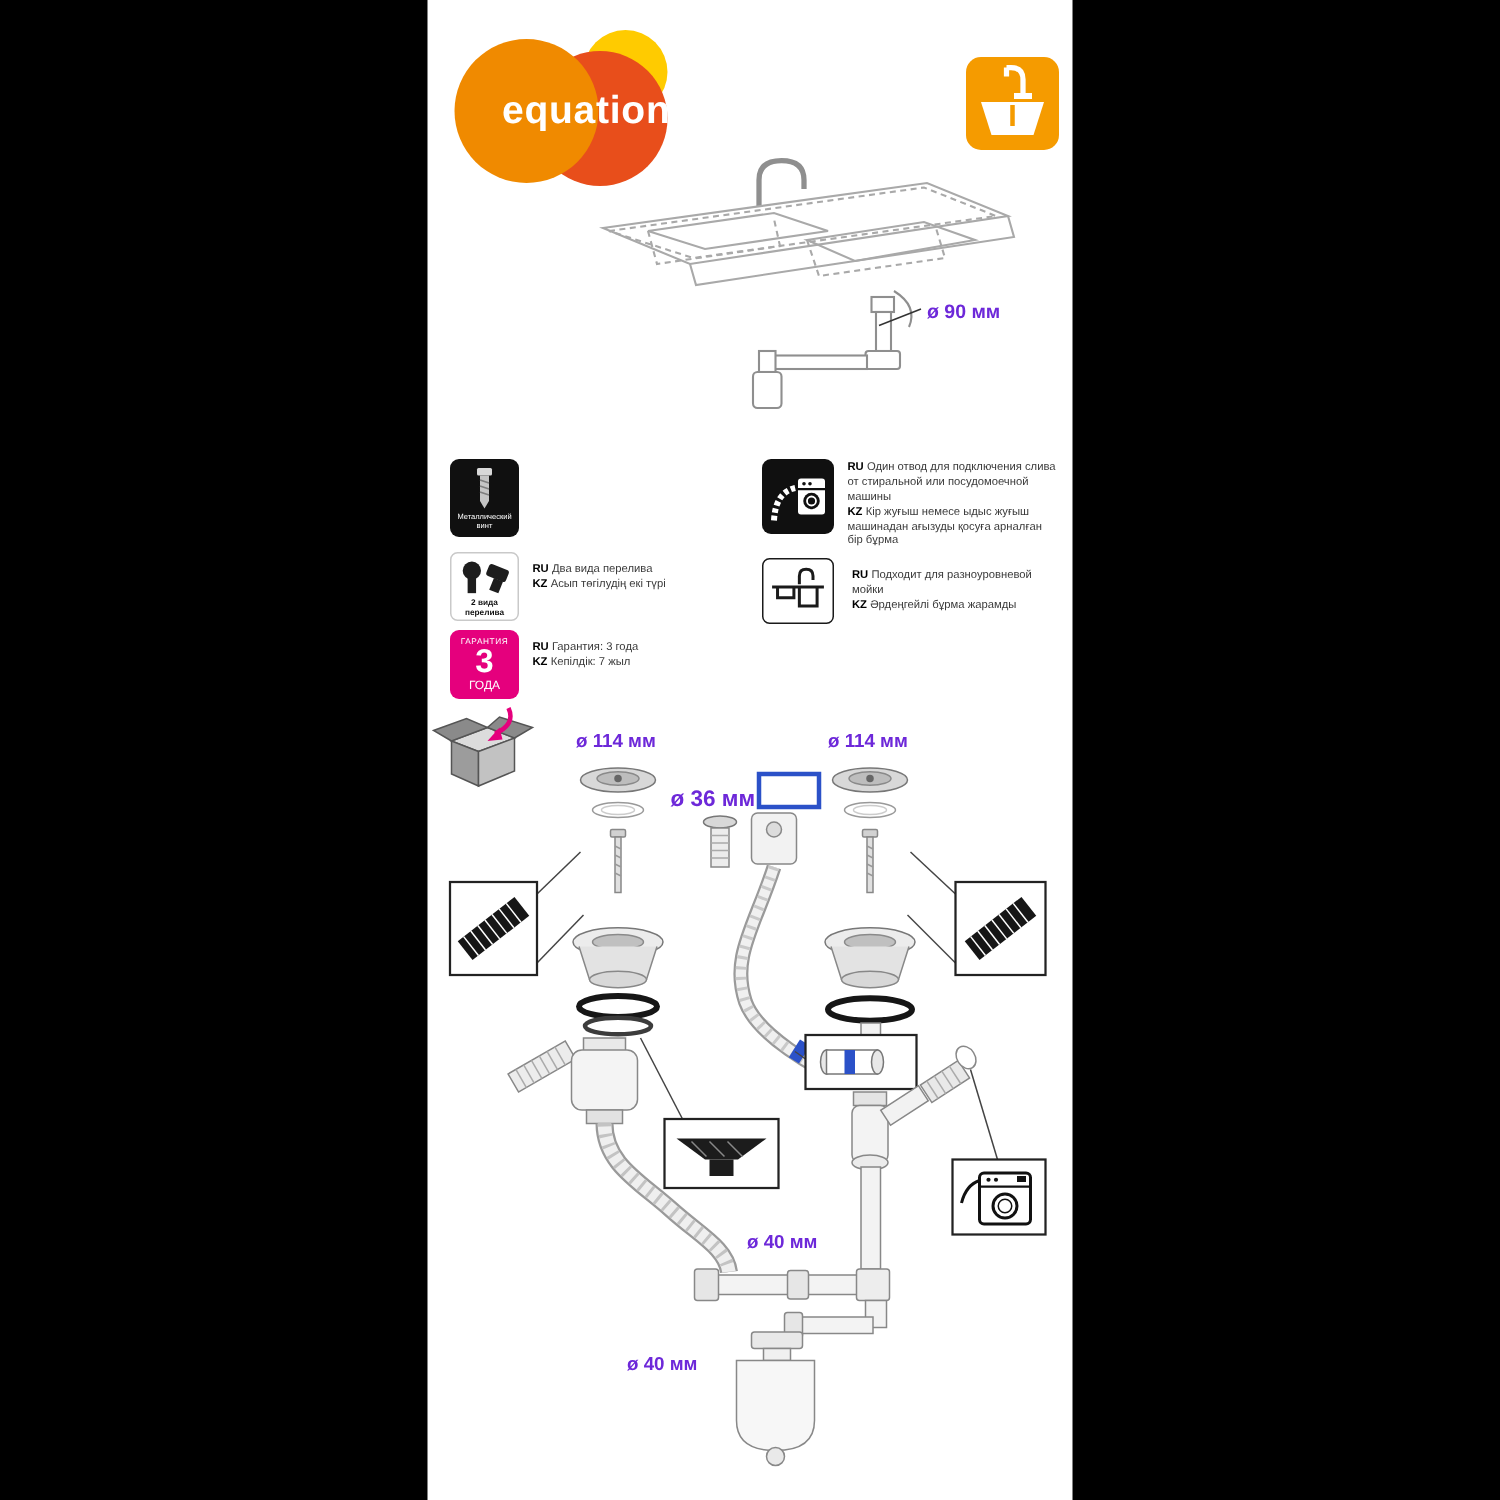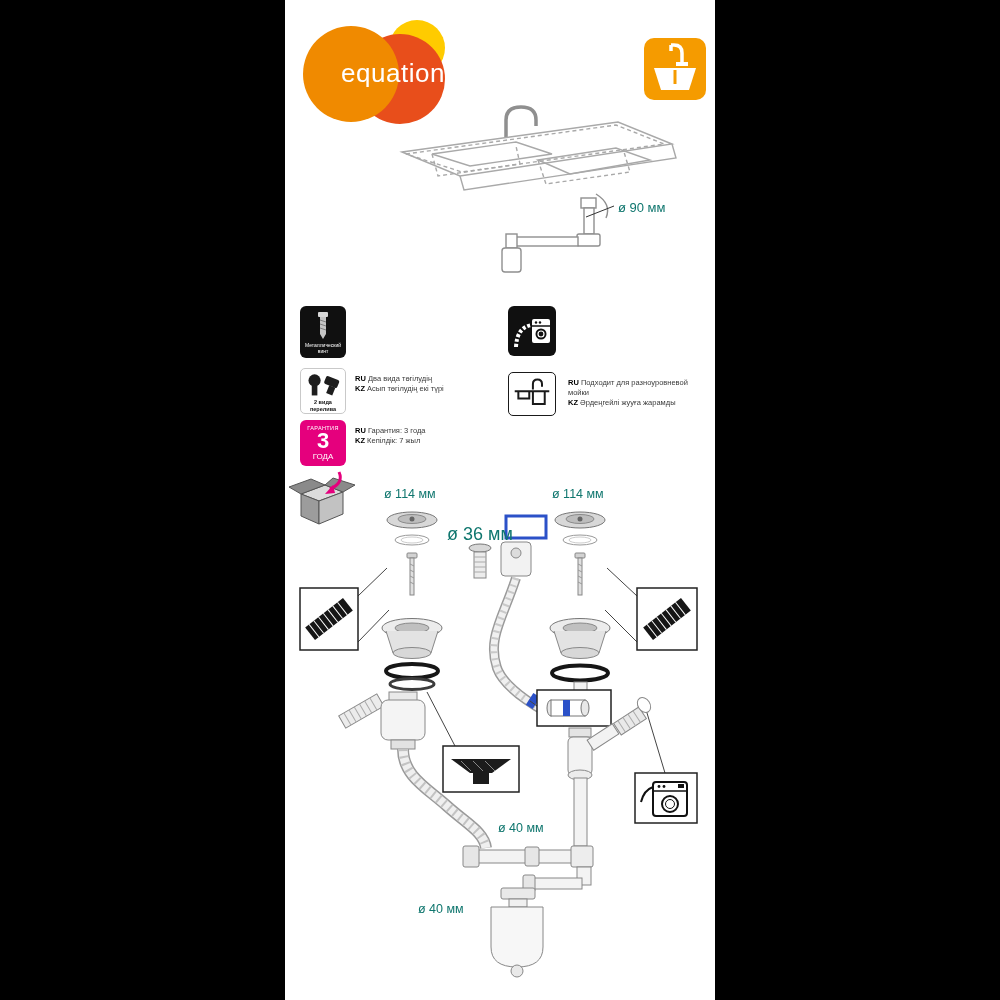--- a/index.html
+++ b/index.html
@@ -6,30 +6,30 @@
   html,body{width:1000px;height:1000px}
   body{background:#000;position:relative;overflow:hidden;font-family:"Liberation Sans",sans-serif}
   .paper{position:absolute;left:285px;top:0;width:430px;height:1000px;background:#fff}
 
   
   .logo{position:absolute;left:18px;top:20px;width:150px;height:106px}
   .logo .c{position:absolute;border-radius:50%}
   .c-yellow{left:86px;top:0;width:56px;height:56px;background:#FFCB00}
   .c-red{left:52px;top:14px;width:90px;height:90px;background:#E84E1B}
   .c-orange{left:0;top:6px;width:96px;height:96px;background:#F08A00}
-  .logo-text{position:absolute;left:20px;top:38px;width:140px;text-align:center;color:#fff;
-             font-size:26px;font-weight:normal;letter-spacing:.5px;z-index:3}
+  .logo-text{position:absolute;left:4px;top:38px;width:140px;text-align:right;color:#fff;
+             font-size:26px;font-weight:bold;letter-spacing:.5px;z-index:3}
 
   
   .sink-badge{position:absolute;left:359px;top:38px;width:62px;height:62px;background:#F59B00;border-radius:10px}
   .sink-badge svg{width:100%;height:100%}
 
   
   .sink-art{position:absolute;left:35px;top:98px;width:380px;height:200px}
-  .dim-label{position:absolute;font-weight:normal;color:#0f766e;white-space:nowrap}
+  .dim-label{position:absolute;font-weight:bold;color:#6d28d9;white-space:nowrap}
   .l90{left:333px;top:200px;font-size:13px}
 
   
   .feat-icon{position:absolute}
   .icon-black{background:#101010;border-radius:6px;display:flex;flex-direction:column;align-items:center;padding-top:3px}
   .icon-white{background:#fff;border:1px solid #c9c9c9;border-radius:5px;display:flex;flex-direction:column;align-items:center;padding-top:3px}
   .icon-frame{background:#fff;border:1.6px solid #1a1a1a;border-radius:5px;display:flex;align-items:center;justify-content:center}
   .fi-svg{display:block}
   .fi-cap{font-size:5px;color:#fff;text-align:center;white-space:pre-line;line-height:1.25;margin-top:1px}
   .fi-cap.dark{color:#111;font-weight:bold;font-size:5.5px}
@@ -47,21 +47,21 @@
   .t3l{left:70px;top:426px;width:152px}
   .r1r{left:223px;top:306px;width:48px;height:50px}
   .r2r{left:223px;top:372px;width:48px;height:44px}
   .t1r{left:280px;top:306px;width:140px}
   .t2r{left:283px;top:378px;width:140px}
 
   
   .parts-art{position:absolute;left:0;top:470px;width:430px;height:530px}
   .l114l{left:99px;top:487px;font-size:12.5px}
   .l114r{left:267px;top:487px;font-size:12.5px}
-  .l36{left:162px;top:524px;font-size:18px}
+  .l36{left:162px;top:524px;font-size:15px}
   .l40m{left:213px;top:821px;font-size:12.5px}
   .l40b{left:133px;top:902px;font-size:12.5px}
 </style>
 </head>
 <body>
 
 <div class="paper">
 
   <div class="logo">
     <div class="c c-yellow"></div>
@@ -123,21 +123,21 @@
     <svg class="fi-svg" width="44" height="28" viewBox="0 0 44 28">
       <circle cx="13" cy="9" r="6.5" fill="#1d1d1d"></circle>
       <rect x="10" y="14" width="6" height="11" fill="#1d1d1d"></rect>
       <rect x="24" y="6" width="15" height="9" rx="2" transform="rotate(22 31 10)" fill="#1d1d1d"></rect>
       <rect x="27" y="15" width="7" height="9" transform="rotate(22 30 19)" fill="#1d1d1d"></rect>
     </svg>
     <div class="fi-cap dark">2 вида
 перелива</div>
   </div>
   <div class="ftext t2l">
-    <div><span class="tag">RU</span> <span>Два вида төгілудің</span></div>
+    <div><span class="tag">RU</span> <span>Два вида перелива</span></div>
     <div><span class="tag">KZ</span> <span>Асып төгілудің екі түрі</span></div>
   </div>
 
   <div class="feat-icon warranty r3l">
     <div class="w1">ГАРАНТИЯ</div>
     <div class="w2">3</div>
     <div class="w3">ГОДА</div>
   </div>
   <div class="ftext t3l">
     <div><span class="tag">RU</span> <span>Гарантия: 3 года</span></div>
@@ -148,34 +148,38 @@
     <svg class="fi-svg" width="46" height="44" viewBox="0 0 46 44">
       <path d="M7,38 q1,-20 16,-22" fill="none" stroke="#fff" stroke-width="4" stroke-dasharray="3 2"></path>
       <rect x="23" y="10" width="18" height="24" rx="2" fill="#fff"></rect>
       <line x1="23" y1="17" x2="41" y2="17" stroke="#101010" stroke-width="1.5"></line>
       <circle cx="27" cy="13.5" r="1.2" fill="#101010"></circle>
       <circle cx="31" cy="13.5" r="1.2" fill="#101010"></circle>
       <circle cx="32" cy="25" r="5.5" fill="#101010"></circle>
       <circle cx="32" cy="25" r="3" fill="none" stroke="#fff" stroke-width="1.2"></circle>
     </svg>
   </div>
+  <div class="ftext t1r">
+    <div><span class="tag">RU</span> <span>Один отвод для подключения слива от стиральной или посудомоечной машины</span></div>
+    <div><span class="tag">KZ</span> <span>Кір жуғыш немесе ыдыс жуғыш машинадан ағызуды қосуға арналған бір бұрма</span></div>
+  </div>
 
   <div class="feat-icon icon-frame r2r">
     <svg class="fi-svg" width="44" height="40" viewBox="0 0 48 44">
       <g fill="none" stroke="#1a1a1a" stroke-width="2.2">
         <path d="M25,17 v-6 q0,-5 5,-5 q5,0 5,5 v3"></path>
         <line x1="5" y1="19" x2="43" y2="19"></line>
         <path d="M9,19 v8 h12 v-8"></path>
         <path d="M25,19 v14 h13 v-14"></path>
       </g>
     </svg>
   </div>
   <div class="ftext t2r">
     <div><span class="tag">RU</span> <span>Подходит для разноуровневой мойки</span></div>
-    <div><span class="tag">KZ</span> <span>Әрдеңгейлі жууға жарамды</span></div>
+    <div><span class="tag">KZ</span> <span>Әрдеңгейлі бұрма жарамды</span></div>
   </div>
 
   <svg class="parts-art" viewBox="0 0 430 530">
 
     <g stroke="#555" stroke-width="1">
       <polygon points="16,24 40,15 58,22 34,31" fill="#dcdcdc"></polygon>
       <polygon points="16,24 16,46 34,54 34,31" fill="#9c9c9c"></polygon>
       <polygon points="34,31 34,54 58,44 58,22" fill="#c2c2c2"></polygon>
       <polygon points="16,24 4,17 26,9 40,15" fill="#8a8a8a"></polygon>
       <polygon points="58,22 70,15 48,8 40,15" fill="#8a8a8a"></polygon>

